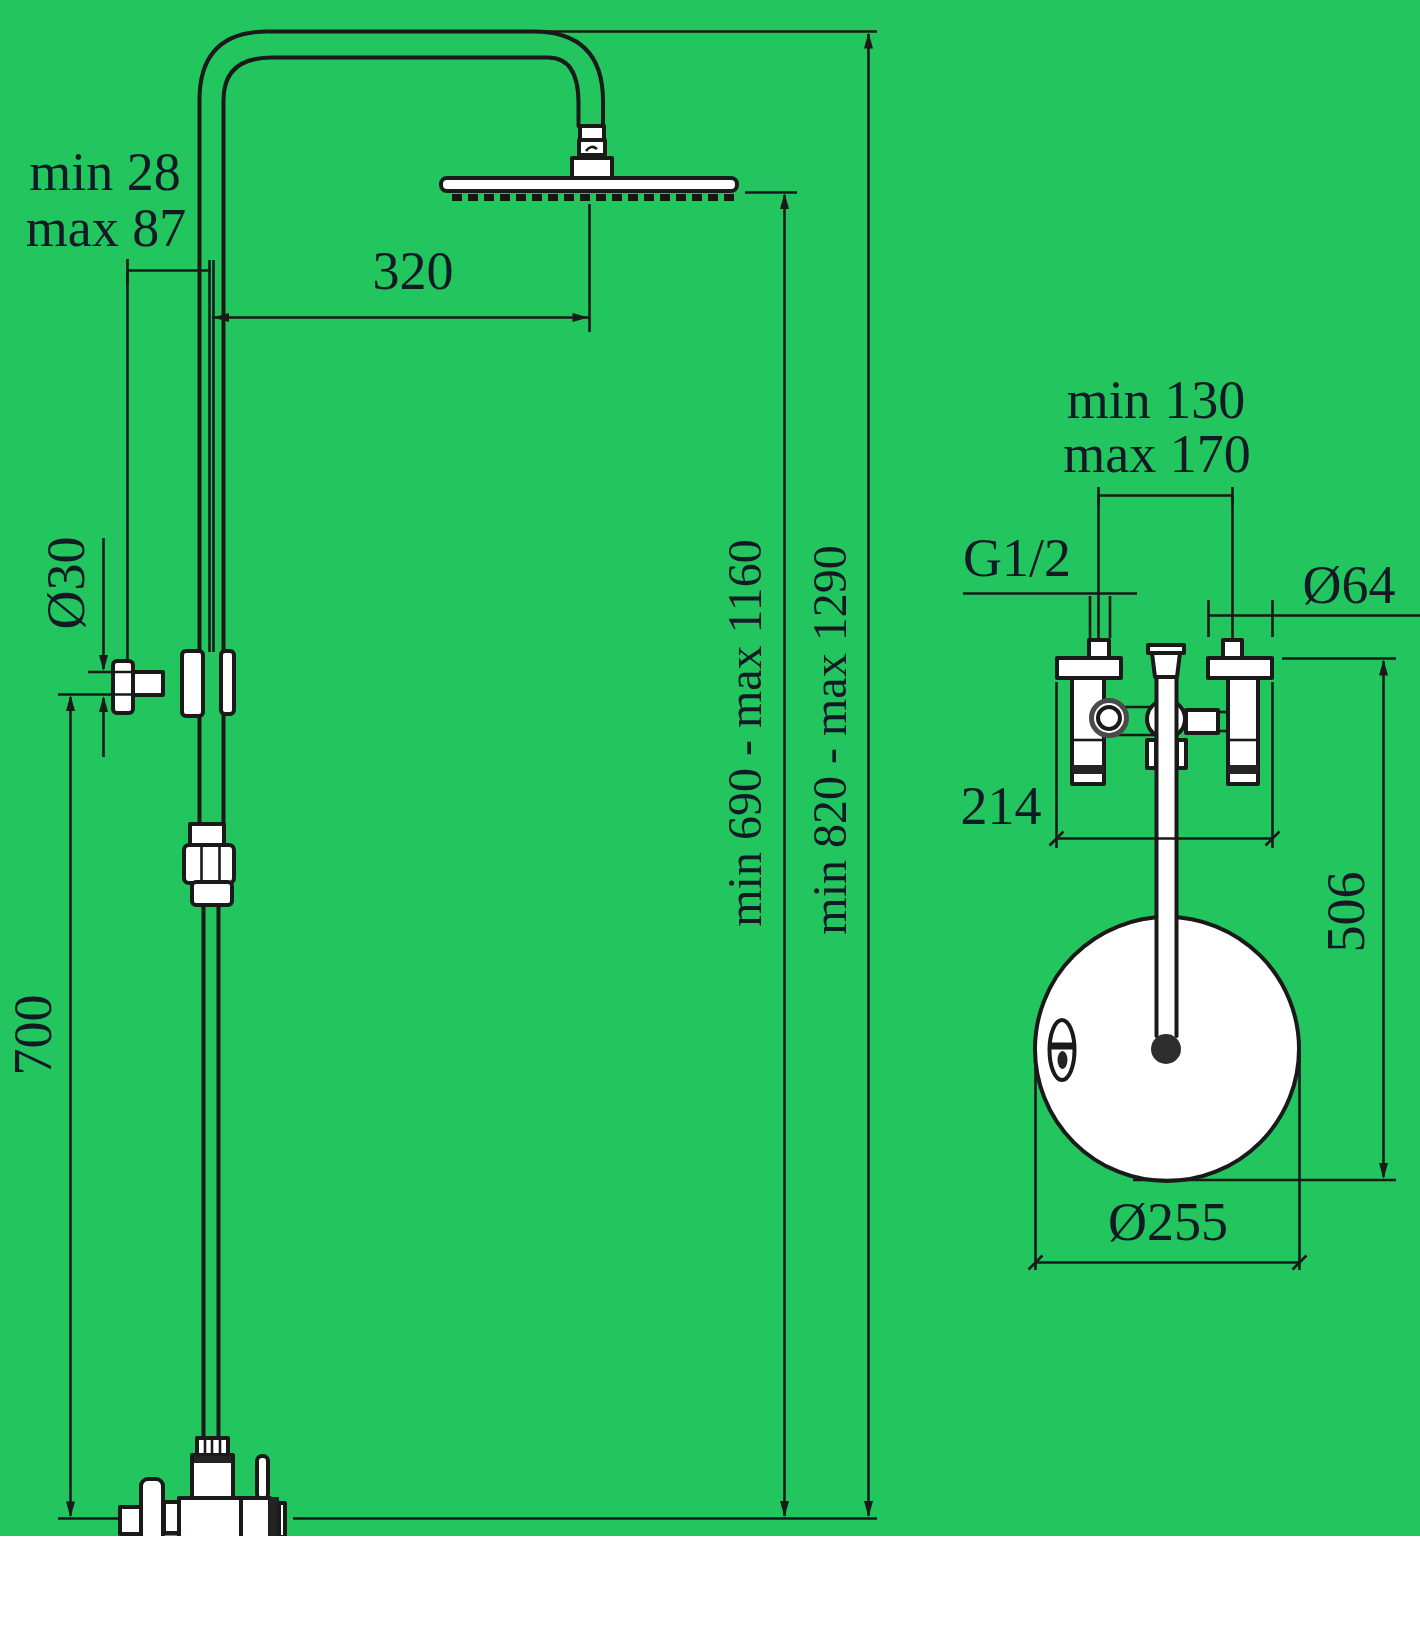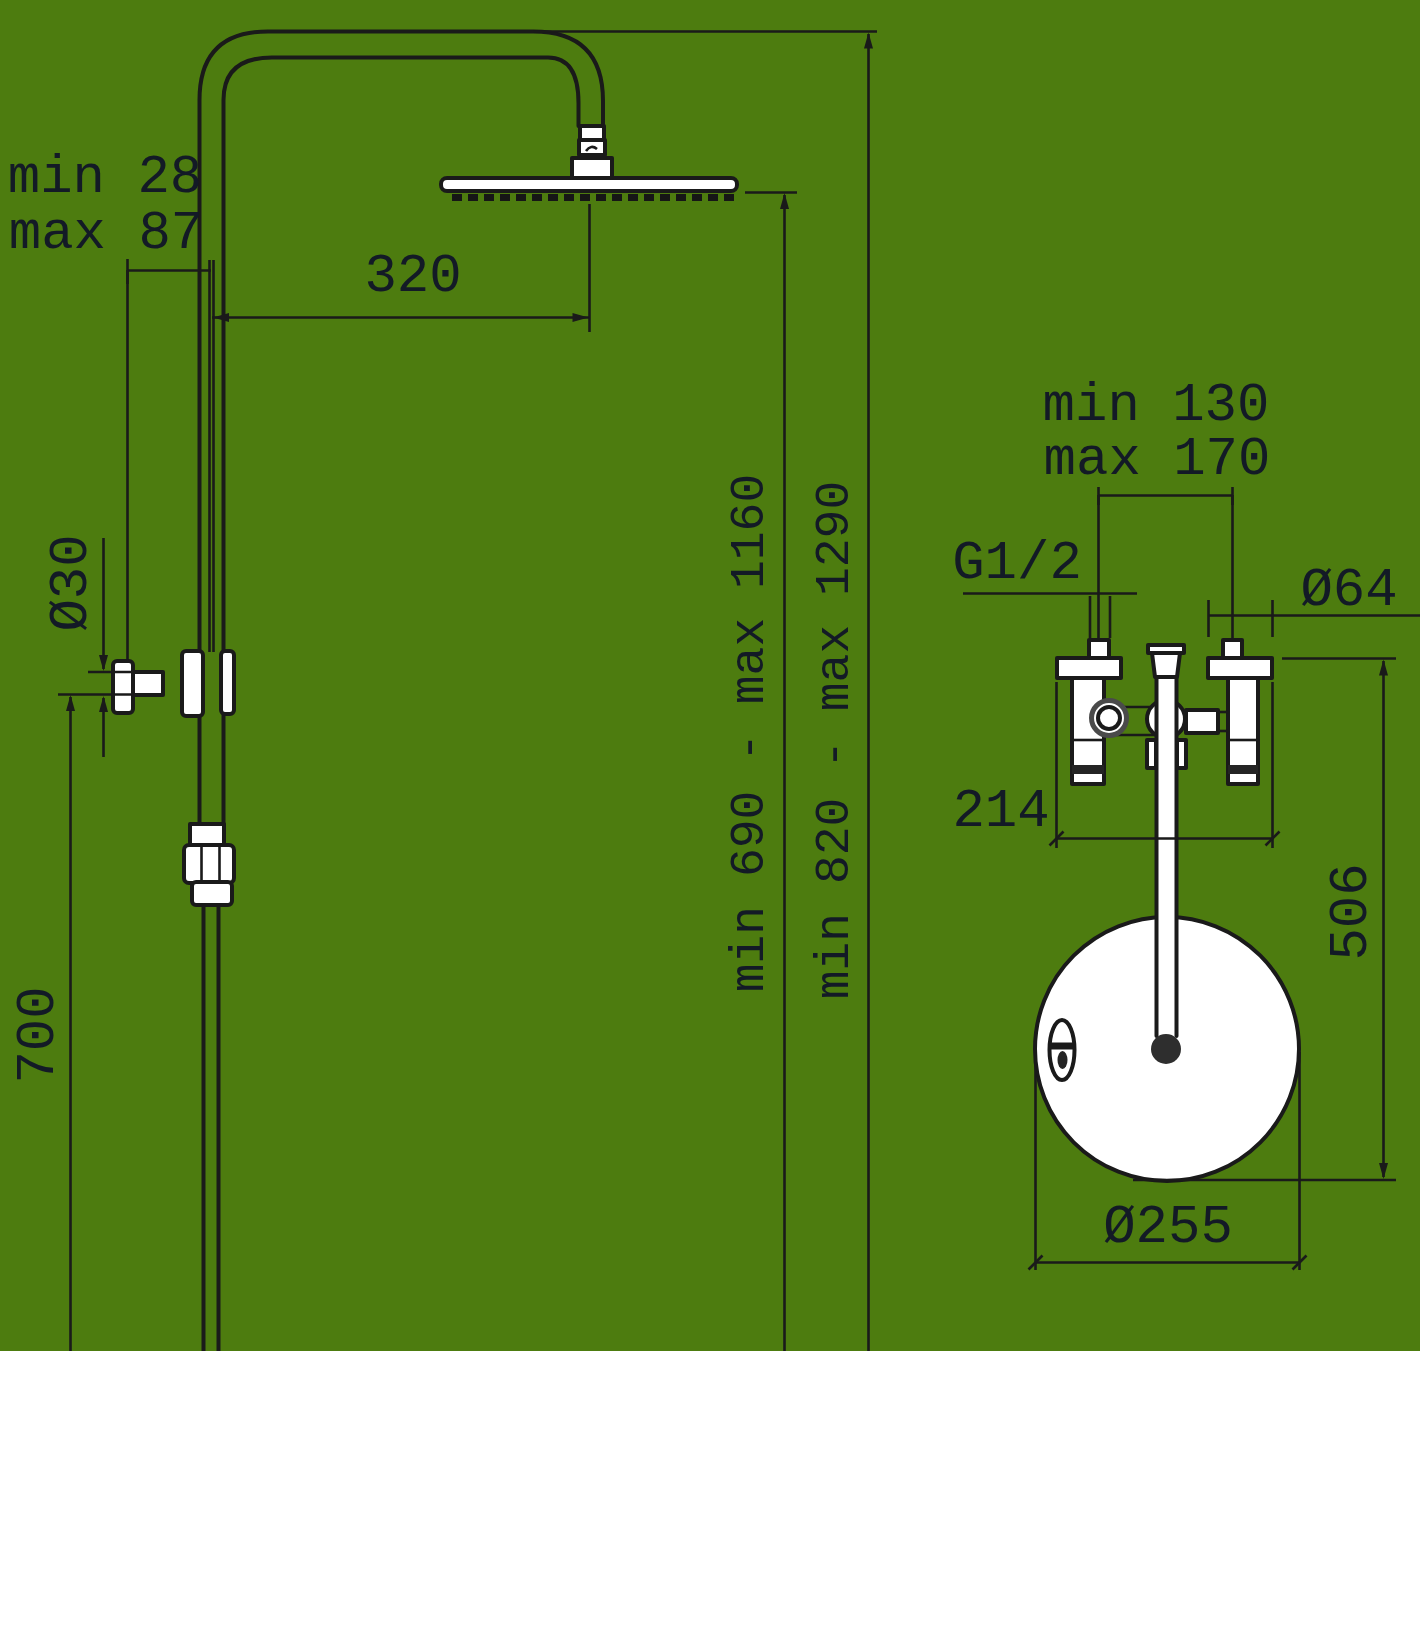--- a/index.html
+++ b/index.html
@@ -1,17 +1,17 @@
 <!DOCTYPE html>
 <html><head>
 <meta charset="utf-8">
 <style>
   html,body{margin:0;padding:0;background:#ffffff;}
-  .stage{position:relative;width:1420px;height:1351px;background:#4d7c0f;overflow:hidden;
-         font-family:Liberation Mono, monospace;}
+  .stage{position:relative;width:1420px;height:1536px;background:#22c55e;overflow:hidden;
+         font-family:Liberation Serif, serif;}
   svg{display:block}
   .outline{fill:none;stroke:#1a1a1a;stroke-width:4;stroke-linecap:round;stroke-linejoin:round;}
   .outline-fill{fill:#ffffff;stroke:#1a1a1a;stroke-width:4;stroke-linejoin:round;}
   .thin{fill:none;stroke:#1a1a1a;stroke-width:2.6;stroke-linecap:butt;}
   .dark{fill:#242424;stroke:none;}
   .arrow{fill:#1a1a1a;stroke:none;}
   .dimtext{fill:#131a26;font-size:54px;}
   .dimtext-long{fill:#131a26;font-size:48px;}
   text{text-anchor:middle;dominant-baseline:middle;}
 </style>

